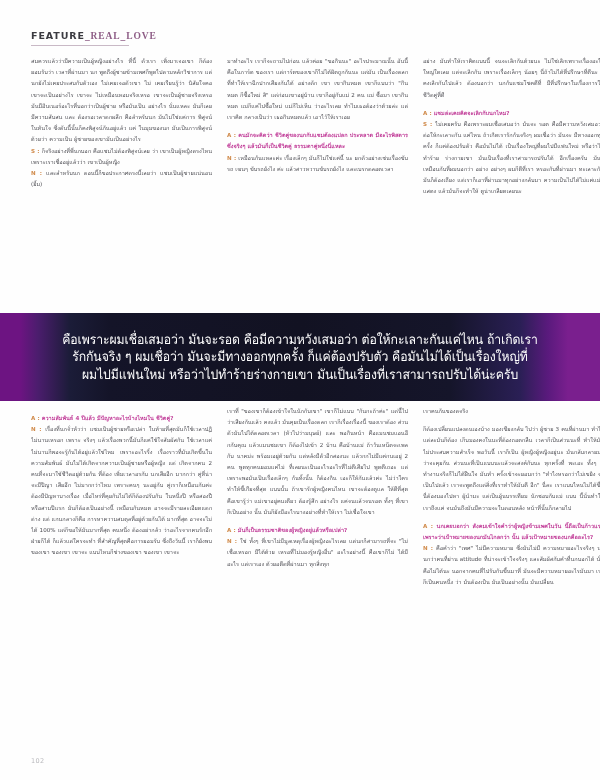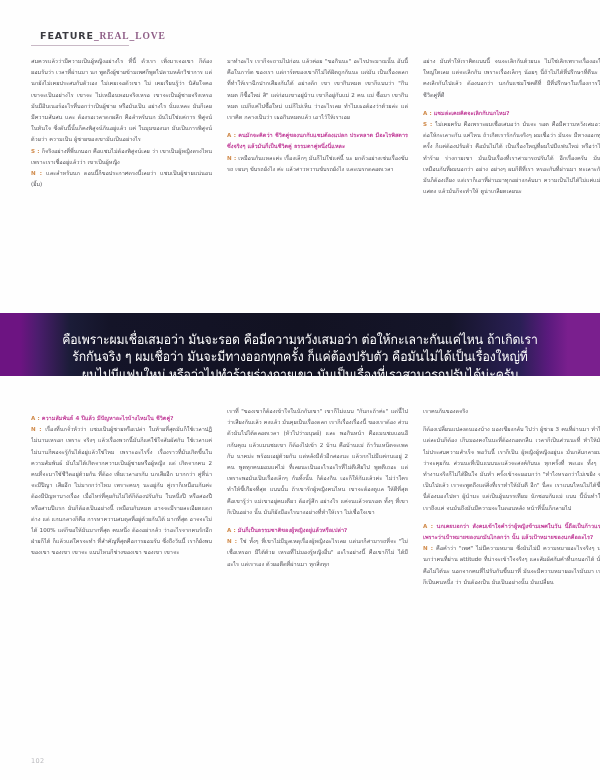--- a/index.html
+++ b/index.html
@@ -16,21 +16,21 @@
     width:600px;height:780px;
     background:#fefefe;
   }
 
   
   .header{
     position:absolute;left:31px;top:30px;
     font-size:9.5px;letter-spacing:.9px;
     font-weight:600;
   }
-  .header .f{color:#3b3b41;margin-left:9px;}
+  .header .f{color:#3b3b41;}
   .header .r{color:#8e5d86;font-family:Liberation Serif, serif;}
   .header-rule{
     position:absolute;left:31px;top:45px;width:98px;height:1px;
     background:#c9b9c6;
   }
 
   
   .cols{
     position:absolute;
     display:flex;
@@ -56,21 +56,21 @@
   #bottom-cols{left:31px;top:406px;}
   #bottom-cols .col{height:330px;overflow:hidden;}
 
   
   .q{color:#c2409a;font-weight:600;}
   .spk{color:#d08a4a;font-weight:700;}
 
   
   .quote-band{
     position:absolute;
-    left:0;top:313px;width:600px;height:63px;
+    left:0;top:313px;width:600px;height:88px;
     background:
       linear-gradient(90deg,
         #6d1482 0px,
         #6d1482 20px,
         #4b1d6d 38px,
         #1b1c38 70px,
         #141428 110px,
         #121222 300px,
         #15152a 450px,
         #2a1f55 520px,

